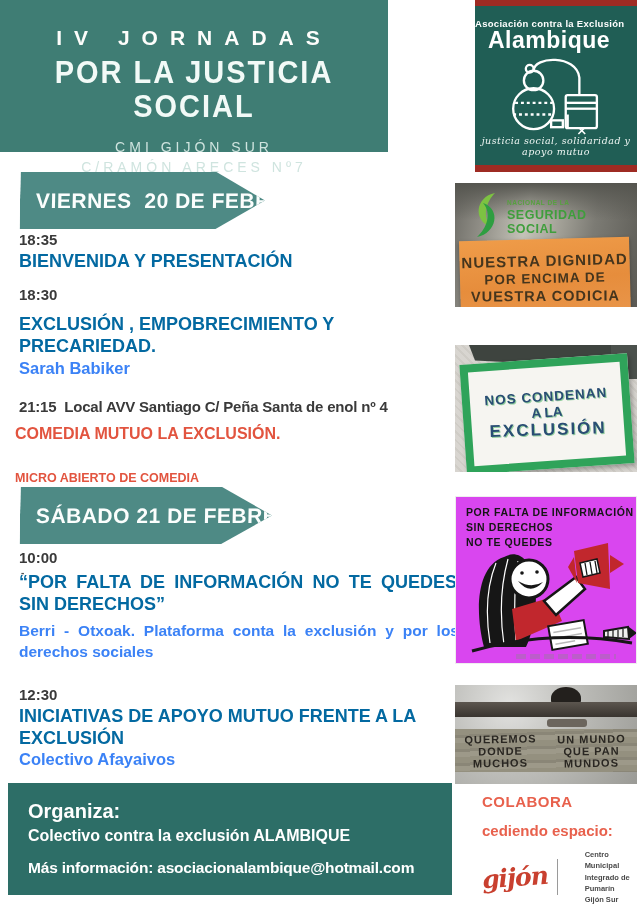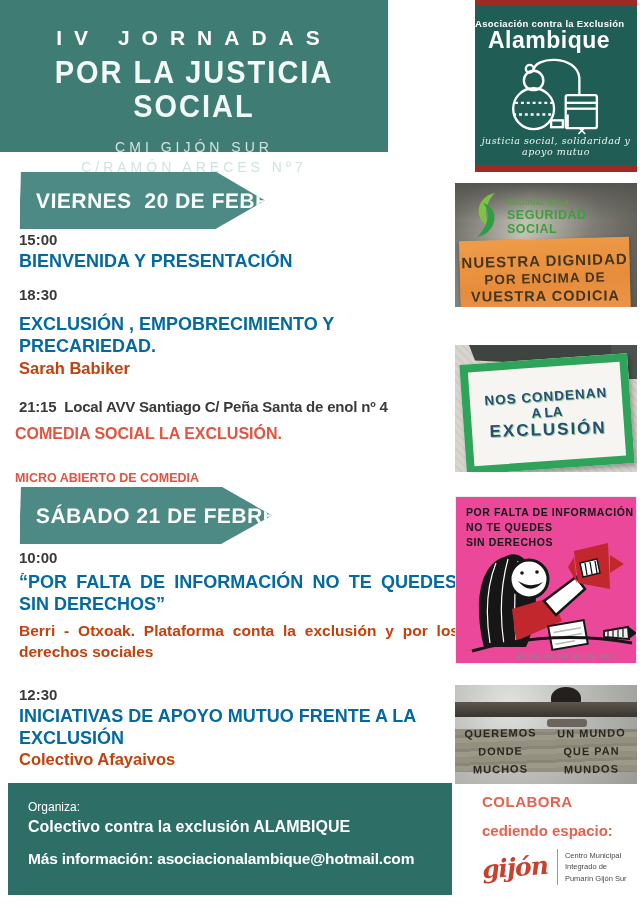--- a/index.html
+++ b/index.html
@@ -31,44 +31,44 @@
          clip-path:polygon(0 0,80% 0,100% 50%,80% 100%,0 100%);
          font-size:21px;font-weight:bold;letter-spacing:.5px;white-space:pre;
          transform:skewX(-1deg);}
   .arrow1{top:172px;width:245px;}
   .arrow2{top:487px;width:252px;}
 
   
   .t-time{position:absolute;left:19px;color:#3a3a3a;font-size:15px;font-weight:bold;}
   .t-teal{position:absolute;left:19px;color:#0369a1;font-size:18px;font-weight:bold;
           line-height:1.22;}
-  .t-dark{position:absolute;left:19px;color:#c2410c;font-size:16.5px;font-weight:bold;}
+  .t-dark{position:absolute;left:19px;color:#3b82f6;font-size:16.5px;font-weight:bold;}
   .t-venue{position:absolute;left:19px;color:#3a3a3a;font-size:15px;font-weight:bold;
            letter-spacing:-.2px;white-space:pre;}
   .t-red1{position:absolute;left:15px;color:#e2543f;font-size:16px;font-weight:bold;}
   .t-red2{position:absolute;left:15px;color:#e2543f;font-size:12.5px;font-weight:bold;margin-top:24px;}
   .just{text-align:justify;}
   .stray{position:absolute;left:21px;color:#555;font-size:10px;font-weight:bold;}
 
   
   .org-box{position:absolute;left:8px;top:783px;width:444px;height:112px;background:#2d6e67;
            color:#fff;box-sizing:border-box;padding:17px 20px;}
-  .org-l1{font-size:12px;font-weight:normal;}
+  .org-l1{font-size:20px;font-weight:bold;}
   .org-l2{font-size:16px;font-weight:bold;margin-top:4px;}
   .org-l3{font-size:15.5px;font-weight:bold;margin-top:14px;letter-spacing:-.2px;}
 
   
   .collab{position:absolute;left:482px;top:793px;width:152px;}
   .collab-l1{color:#e8614d;font-size:15px;font-weight:bold;letter-spacing:.5px;}
   .collab-l2{color:#e8614d;font-size:15px;font-weight:bold;margin-top:12px;}
   .gijon-row{display:flex;align-items:center;margin-top:10px;}
   .gijon{color:#c9402f;font-size:25px;font-weight:bold;font-style:italic;
          transform:rotate(-4deg);letter-spacing:-1px;font-family:"DejaVu Serif",serif;}
   .gijon-div{width:1px;height:36px;background:#9a9a9a;margin:0 7px 0 9px;}
-  .gijon-txt{font-size:7.5px;color:#4a4a4a;line-height:1.5;font-weight:normal;}
+  .gijon-txt{font-size:7.5px;color:#4a4a4a;line-height:1.5;font-weight:bold;margin-left:20px;}
 
   
   .ph{position:absolute;left:455px;width:182px;overflow:hidden;}
   
   .ph1{top:183px;height:124px;
        background:linear-gradient(100deg,#6d6c66 0%,#94928a 18%,#c4c2b8 38%,#a9a79d 52%,#7c7b74 72%,#5c5b55 100%);}
   .ph1-shade{position:absolute;inset:0;background:linear-gradient(#55554f 0%,rgba(85,85,79,0) 30%);}
   .ss-logo{position:absolute;left:10px;top:6px;width:44px;height:52px;}
   .ss-txt{position:absolute;left:52px;top:16px;width:126px;}
   .ss-t1{font-size:6.5px;color:#57a03f;font-weight:bold;letter-spacing:.5px;}
@@ -88,39 +88,39 @@
          clip-path:polygon(0 0,100% 0,92% 100%,4% 70%);}
   .bench2{position:absolute;right:0;top:0;width:26px;height:34px;background:#4b514c;}
   .sign-green{position:absolute;left:8px;top:14px;width:152px;height:94px;background:#f6f5f1;
        border:8px solid #2fa35a;transform:rotate(-4deg);box-shadow:2px 3px 5px rgba(0,0,0,.3);
        display:flex;flex-direction:column;justify-content:center;text-align:center;}
   .sign-green div{color:#2a4d74;font-weight:bold;text-shadow:1px 1px 0 rgba(63,174,90,.55);}
   .sg1{font-size:13.5px;letter-spacing:1px;}
   .sg2{font-size:13.5px;margin-top:1px;}
   .sg3{font-size:17px;letter-spacing:2px;transform:rotate(2deg);}
   
-  .ph3{top:496px;height:168px;background:#ec4899;border:1px solid #eee;box-sizing:border-box;}
+  .ph3{top:496px;height:168px;background:#d946ef;border:1px solid #eee;box-sizing:border-box;}
   .ill-txt{position:absolute;left:10px;top:8px;color:#151515;font-weight:bold;
            font-size:10.5px;letter-spacing:.6px;line-height:1.45;}
   .ill-art{position:absolute;left:0;top:46px;width:181px;height:112px;}
   .ill-credit{position:absolute;left:60px;bottom:4px;width:100px;height:5px;opacity:.35;
        background:repeating-linear-gradient(90deg,#888 0 10px,transparent 10px 14px);
        filter:blur(.5px);}
   
   .ph4{top:685px;height:99px;background:
        radial-gradient(circle at 30% 20%,#e2e2e0 0%,#bdbdb9 45%,#9a9a95 100%);}
   .head{position:absolute;left:96px;top:2px;width:30px;height:22px;background:#23201d;
         border-radius:50% 50% 40% 40%;}
   .plank{position:absolute;left:0;top:17px;width:182px;height:15px;
          background:linear-gradient(#5c564f,#39342f);}
   .eyes{position:absolute;left:92px;top:34px;width:40px;height:8px;background:#6b655d;
         border-radius:3px;}
   .wood-sign{position:absolute;left:0;top:44px;width:182px;height:43px;background:
        repeating-linear-gradient(178deg,#94907f 0 6px,#8a8677 6px 9px,#9d9989 9px 14px);
-       display:grid;grid-template-columns:1fr 1fr;align-content:center;row-gap:6px;}
+       display:grid;grid-template-columns:1fr 1fr;align-content:center;row-gap:0;}
   .wood-sign div{color:#2a2722;font-weight:bold;font-size:11px;letter-spacing:1px;
        text-align:center;transform:rotate(-1deg);}
 
   svg{display:block;}
 </style>
 </head>
 <body>
 
 <div class="poster">
 
@@ -152,27 +152,27 @@
           <line x1="87" y1="58" x2="87" y2="71"></line>
           <path d="M99 72 l6 6 M104 72 l-6 6" stroke-width="1.6"></path>
         </g>
       </svg>
     </div>
     <div class="logo-tag">justicia social, solidaridad y apoyo mutuo</div>
   </div>
 
   <div class="arrow arrow1">VIERNES  20 DE FEBRERO</div>
 
-  <div class="t-time" style="top:231px">15:00</div>
+  <div class="t-time" style="top:231px">18:35</div>
   <div class="t-teal" style="top:251px">BIENVENIDA Y PRESENTACIÓN</div>
   <div class="t-time" style="top:286px">18:30</div>
   <div class="t-teal" style="top:314px;width:420px">EXCLUSIÓN , EMPOBRECIMIENTO Y PRECARIEDAD.</div>
   <div class="t-dark" style="top:359px">Sarah Babiker</div>
   <div class="t-venue" style="top:398px">21:15  Local AVV Santiago C/ Peña Santa de enol nº 4</div>
-  <div class="t-red1" style="top:425px">COMEDIA SOCIAL LA EXCLUSIÓN.</div>
+  <div class="t-red1" style="top:425px">COMEDIA MUTUO LA EXCLUSIÓN.</div>
   <div class="t-red2" style="top:447px">MICRO ABIERTO DE COMEDIA</div>
 
   <div class="arrow arrow2">SÁBADO 21 DE FEBRERO</div>
 
   <div class="t-time" style="top:549px">10:00</div>
   <div class="stray" style="top:567px">-</div>
   <div class="t-teal just" style="top:572px;width:438px">“POR FALTA DE INFORMACIÓN NO TE QUEDES SIN DERECHOS”</div>
   <div class="t-dark just" style="top:621px;width:440px;font-size:15.5px;line-height:1.35">Berri - Otxoak. Plataforma conta la exclusión y por los derechos sociales</div>
   <div class="t-time" style="top:686px">12:30</div>
   <div class="t-teal" style="top:706px;width:420px">INICIATIVAS DE APOYO MUTUO FRENTE A LA EXCLUSIÓN</div>
@@ -223,22 +223,22 @@
     <div class="sign-green">
       <div class="sg1">NOS CONDENAN</div>
       <div class="sg2">A LA</div>
       <div class="sg3">EXCLUSIÓN</div>
     </div>
   </div>
 
   <div class="ph ph3">
     <div class="ill-txt">
       <div>POR FALTA DE INFORMACIÓN</div>
+      <div>SIN DERECHOS</div>
       <div>NO TE QUEDES</div>
-      <div>SIN DERECHOS</div>
     </div>
     <div class="ill-art">
       <svg viewBox="0 0 181 112" width="181" height="112">
         <path d="M48 14 C18 24 20 74 28 104 L70 104 C80 84 86 38 70 18 C63 10 55 10 48 14 Z" fill="#161616"></path>
         <path d="M40 20 C30 45 30 75 34 100 M52 16 C44 45 44 75 48 102 M62 18 C58 45 58 72 60 98" stroke="#ffffff" stroke-width="1.2" fill="none"></path>
         <circle cx="73" cy="36" r="19" fill="#ffffff" stroke="#161616" stroke-width="3"></circle>
         <path d="M62 38 Q74 53 87 39 Q75 46 62 38 Z" fill="#161616"></path>
         <circle cx="66" cy="30" r="1.8" fill="#161616"></circle>
         <circle cx="81" cy="29" r="1.8" fill="#161616"></circle>
         <polygon points="56,66 96,54 106,78 60,98" fill="#c1272d"></polygon>

